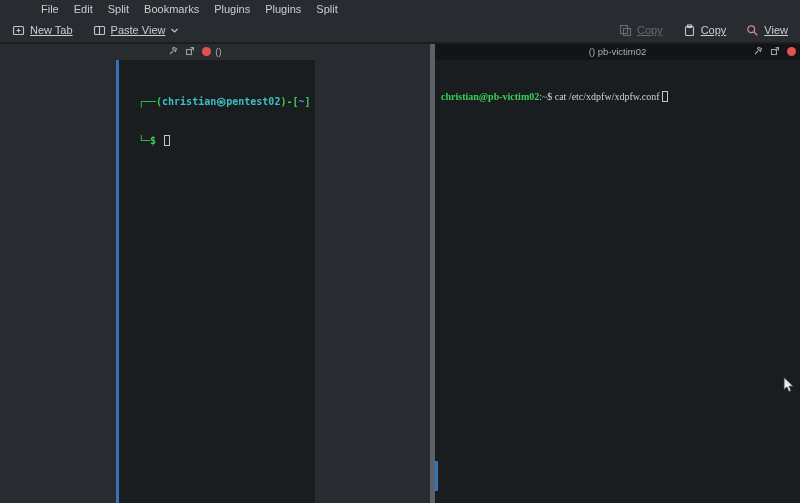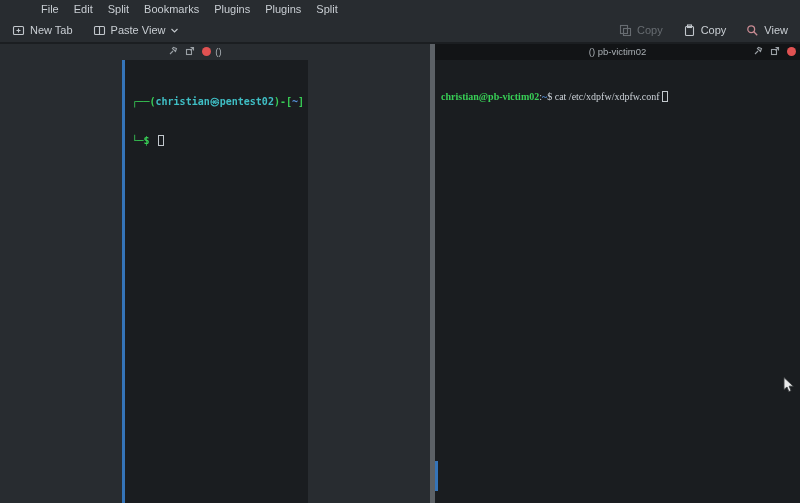--- a/index.html
+++ b/index.html
@@ -11,21 +11,21 @@
   .menubar { height:18px; display:flex; align-items:center; gap:15px;
              padding:0 9px; font-size:11px; color:#c9ced3; background:var(--chrome-bg,#282c30);margin-left:32px; }
   .menu-item { cursor:default; }
 
   
   .toolbar { height:26px; display:flex; align-items:center; justify-content:space-between;
              padding:0 7px; background:var(--chrome-bg,#282c30);
              border-bottom:2px solid #1b1e21; }
   .tb-group { display:flex; align-items:center; gap:10px; }
   .tb-btn { display:flex; align-items:center; gap:5px; font-size:11px; color:#c9ced3;
-            padding:3px 5px; border-radius:3px; }
+            padding:3px 5px; border-radius:3px;text-decoration:underline; }
   .tb-btn.disabled { color:#676c71; }
   .tb-btn svg { display:block; }
   .icon-stroke { stroke:#c2c7cc; fill:none; stroke-width:1.1; }
   .disabled .icon-stroke { stroke:#676c71; }
   .find-stroke { stroke:#c98b93; fill:none; stroke-width:1.3; }
 
   
   .panes { display:flex; height:459px; }
   .pane { display:flex; flex-direction:column; }
   .pane.left  { width:473px;align-items:center; }
@@ -40,21 +40,21 @@
                        align-items:center; gap:7px; }
   .hdr-icon svg { display:block; }
   .hdr-stroke { stroke:#9aa0a5; fill:none; stroke-width:1.1; }
   .close-dot { width:9px; height:9px; border-radius:50%;
                background:var(--close-red,#e05252); }
 
   .term { position:relative; flex:1; background:var(--terminal-bg,#1a1d20);
           font-family:"DejaVu Sans Mono", monospace; font-size:10px; line-height:13px;
           color:#ccd2d8; overflow:hidden; }
   .term .content { white-space:pre; }
-  .pane.left  .term .content { padding:9px 4px 0 9px; }
+  .pane.left  .term .content { padding:9px 4px 0 22px; }
   .pane.right .term .content { padding:4px 4px 0 6px;font-family:Liberation Serif, serif; }
 
   .seg-green { color:var(--prompt-green,#38cf56); font-weight:bold; }
   .seg-teal  { color:var(--user-teal,#3fbfc5); font-weight:bold; }
   .seg-blue  { color:var(--path-blue,#568fd6); font-weight:bold; }
 
   .cursor { display:inline-block; width:6px; height:11px; border:1px solid #c2c8cd;
             vertical-align:-2px; margin-left:2px; }
 
   .v-scrollbar { position:absolute; left:0; top:0; width:3px;

